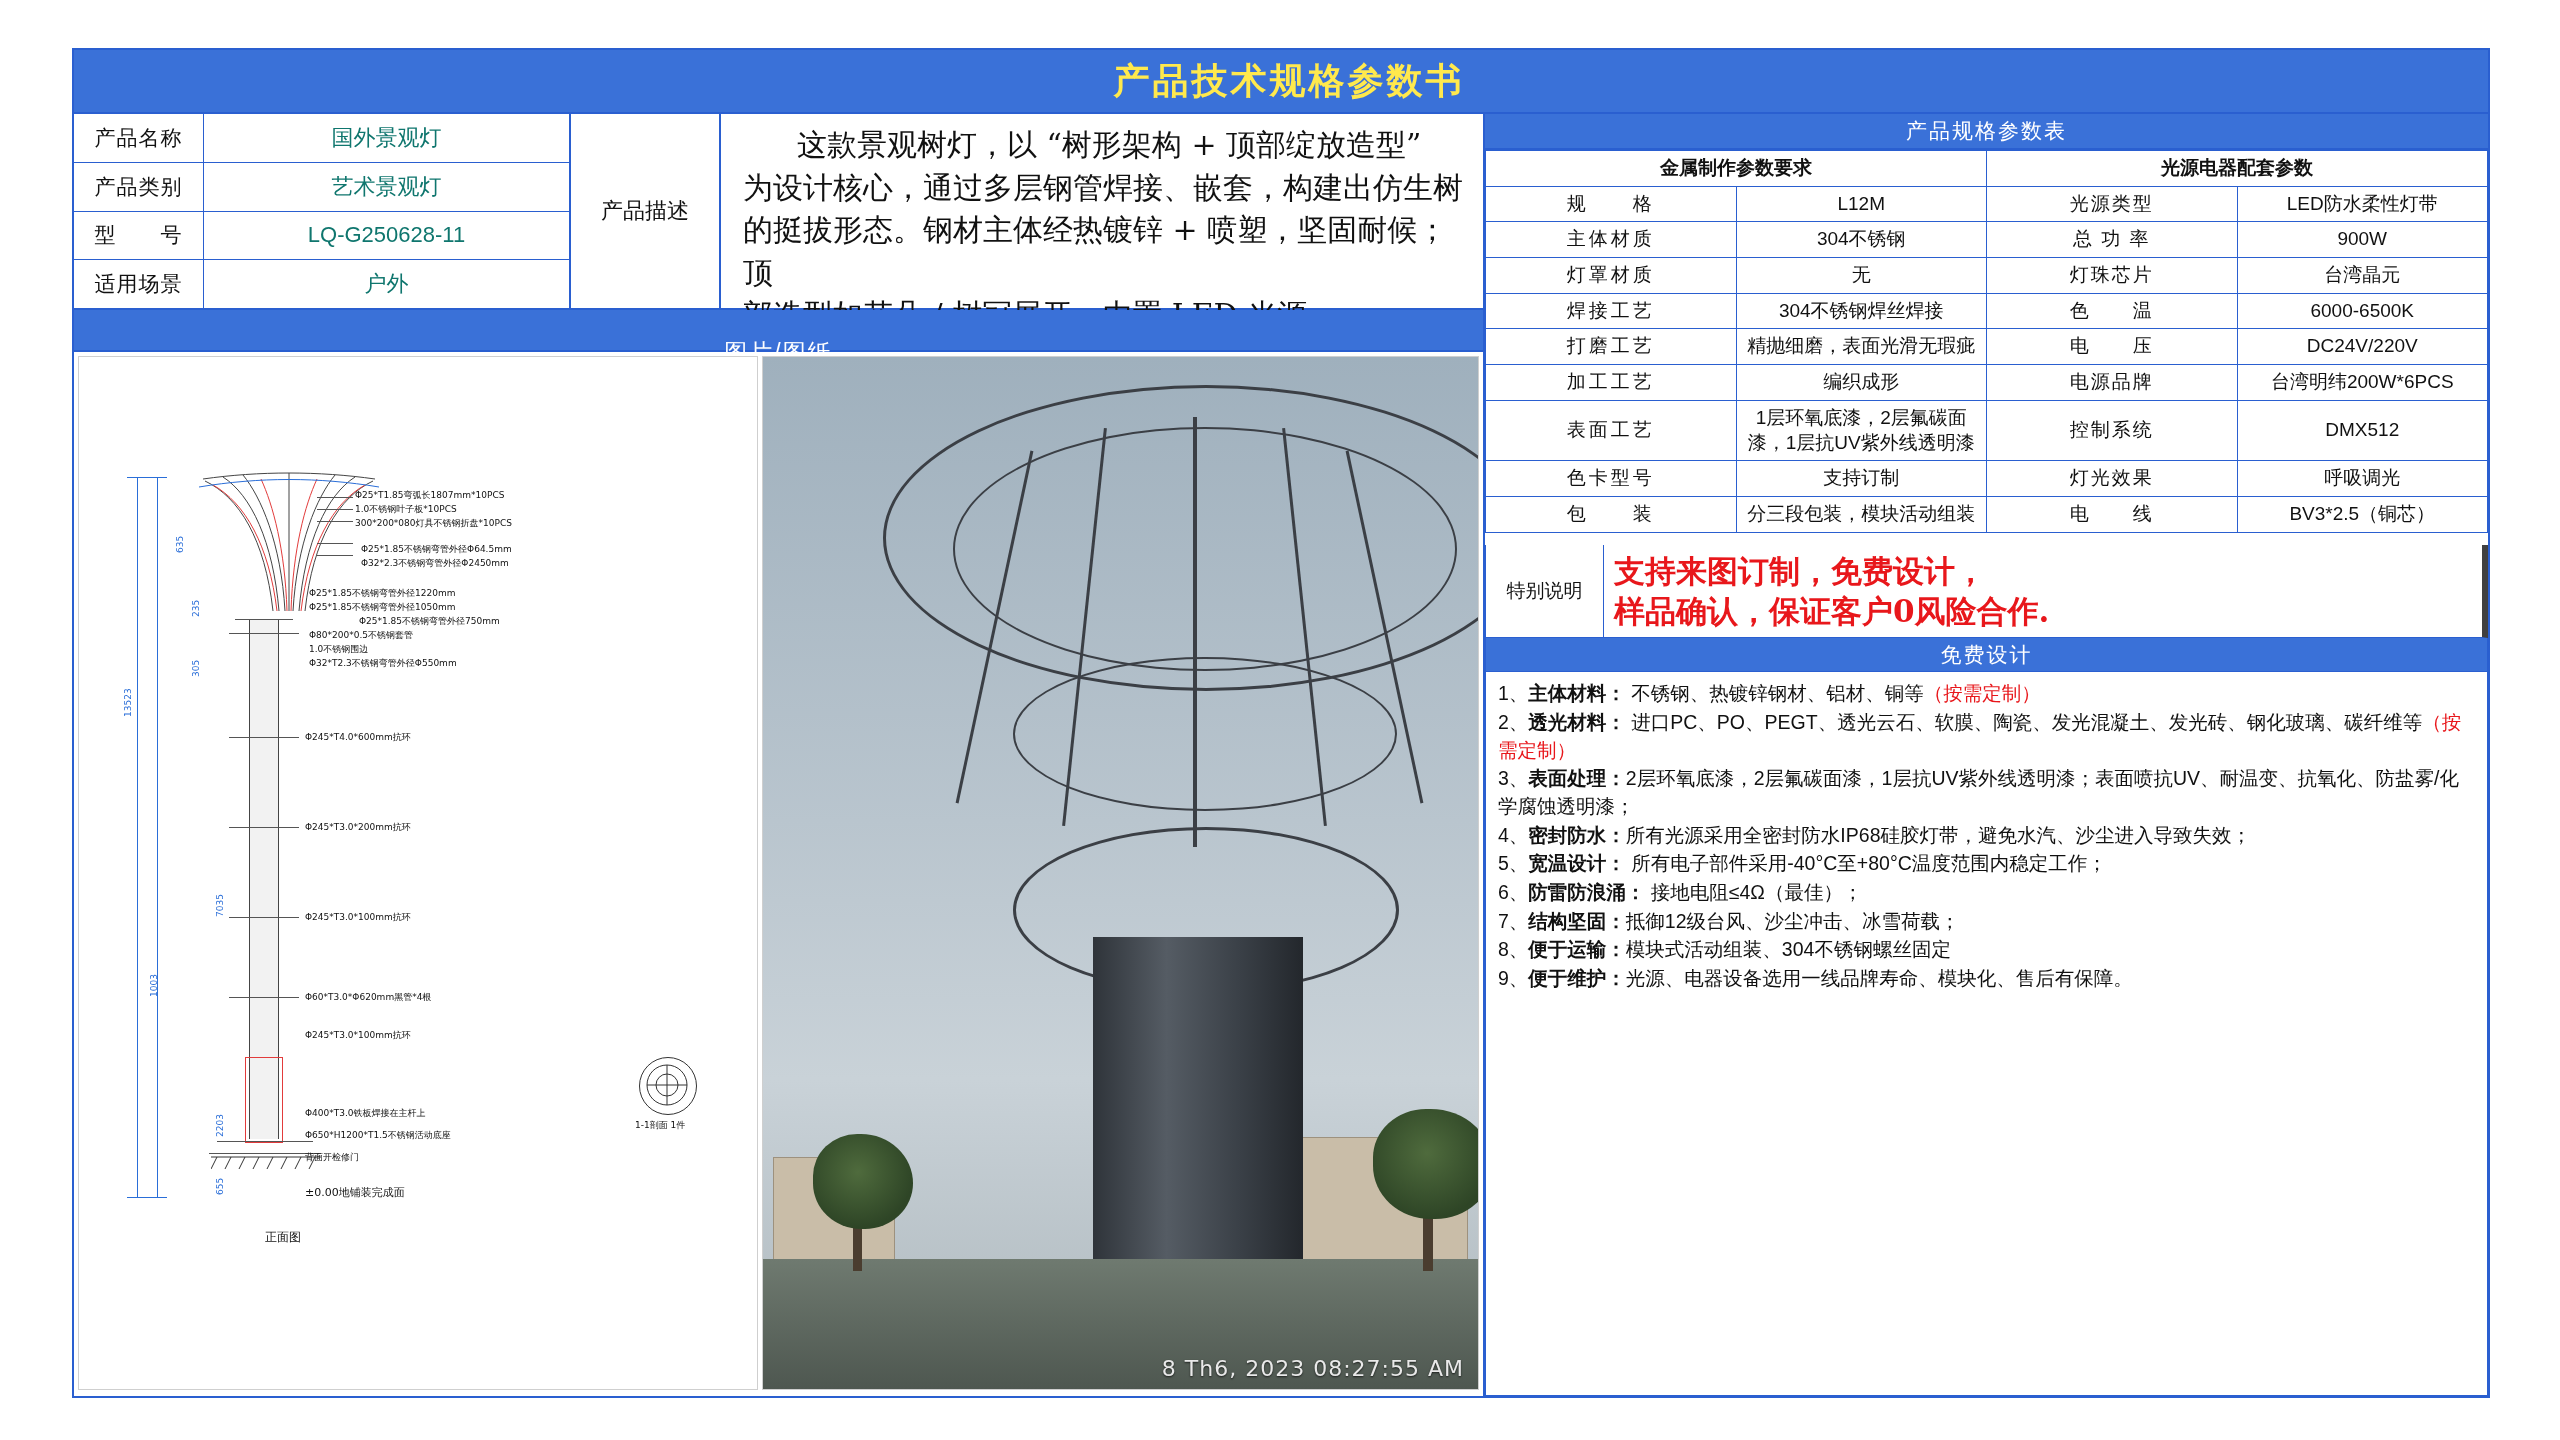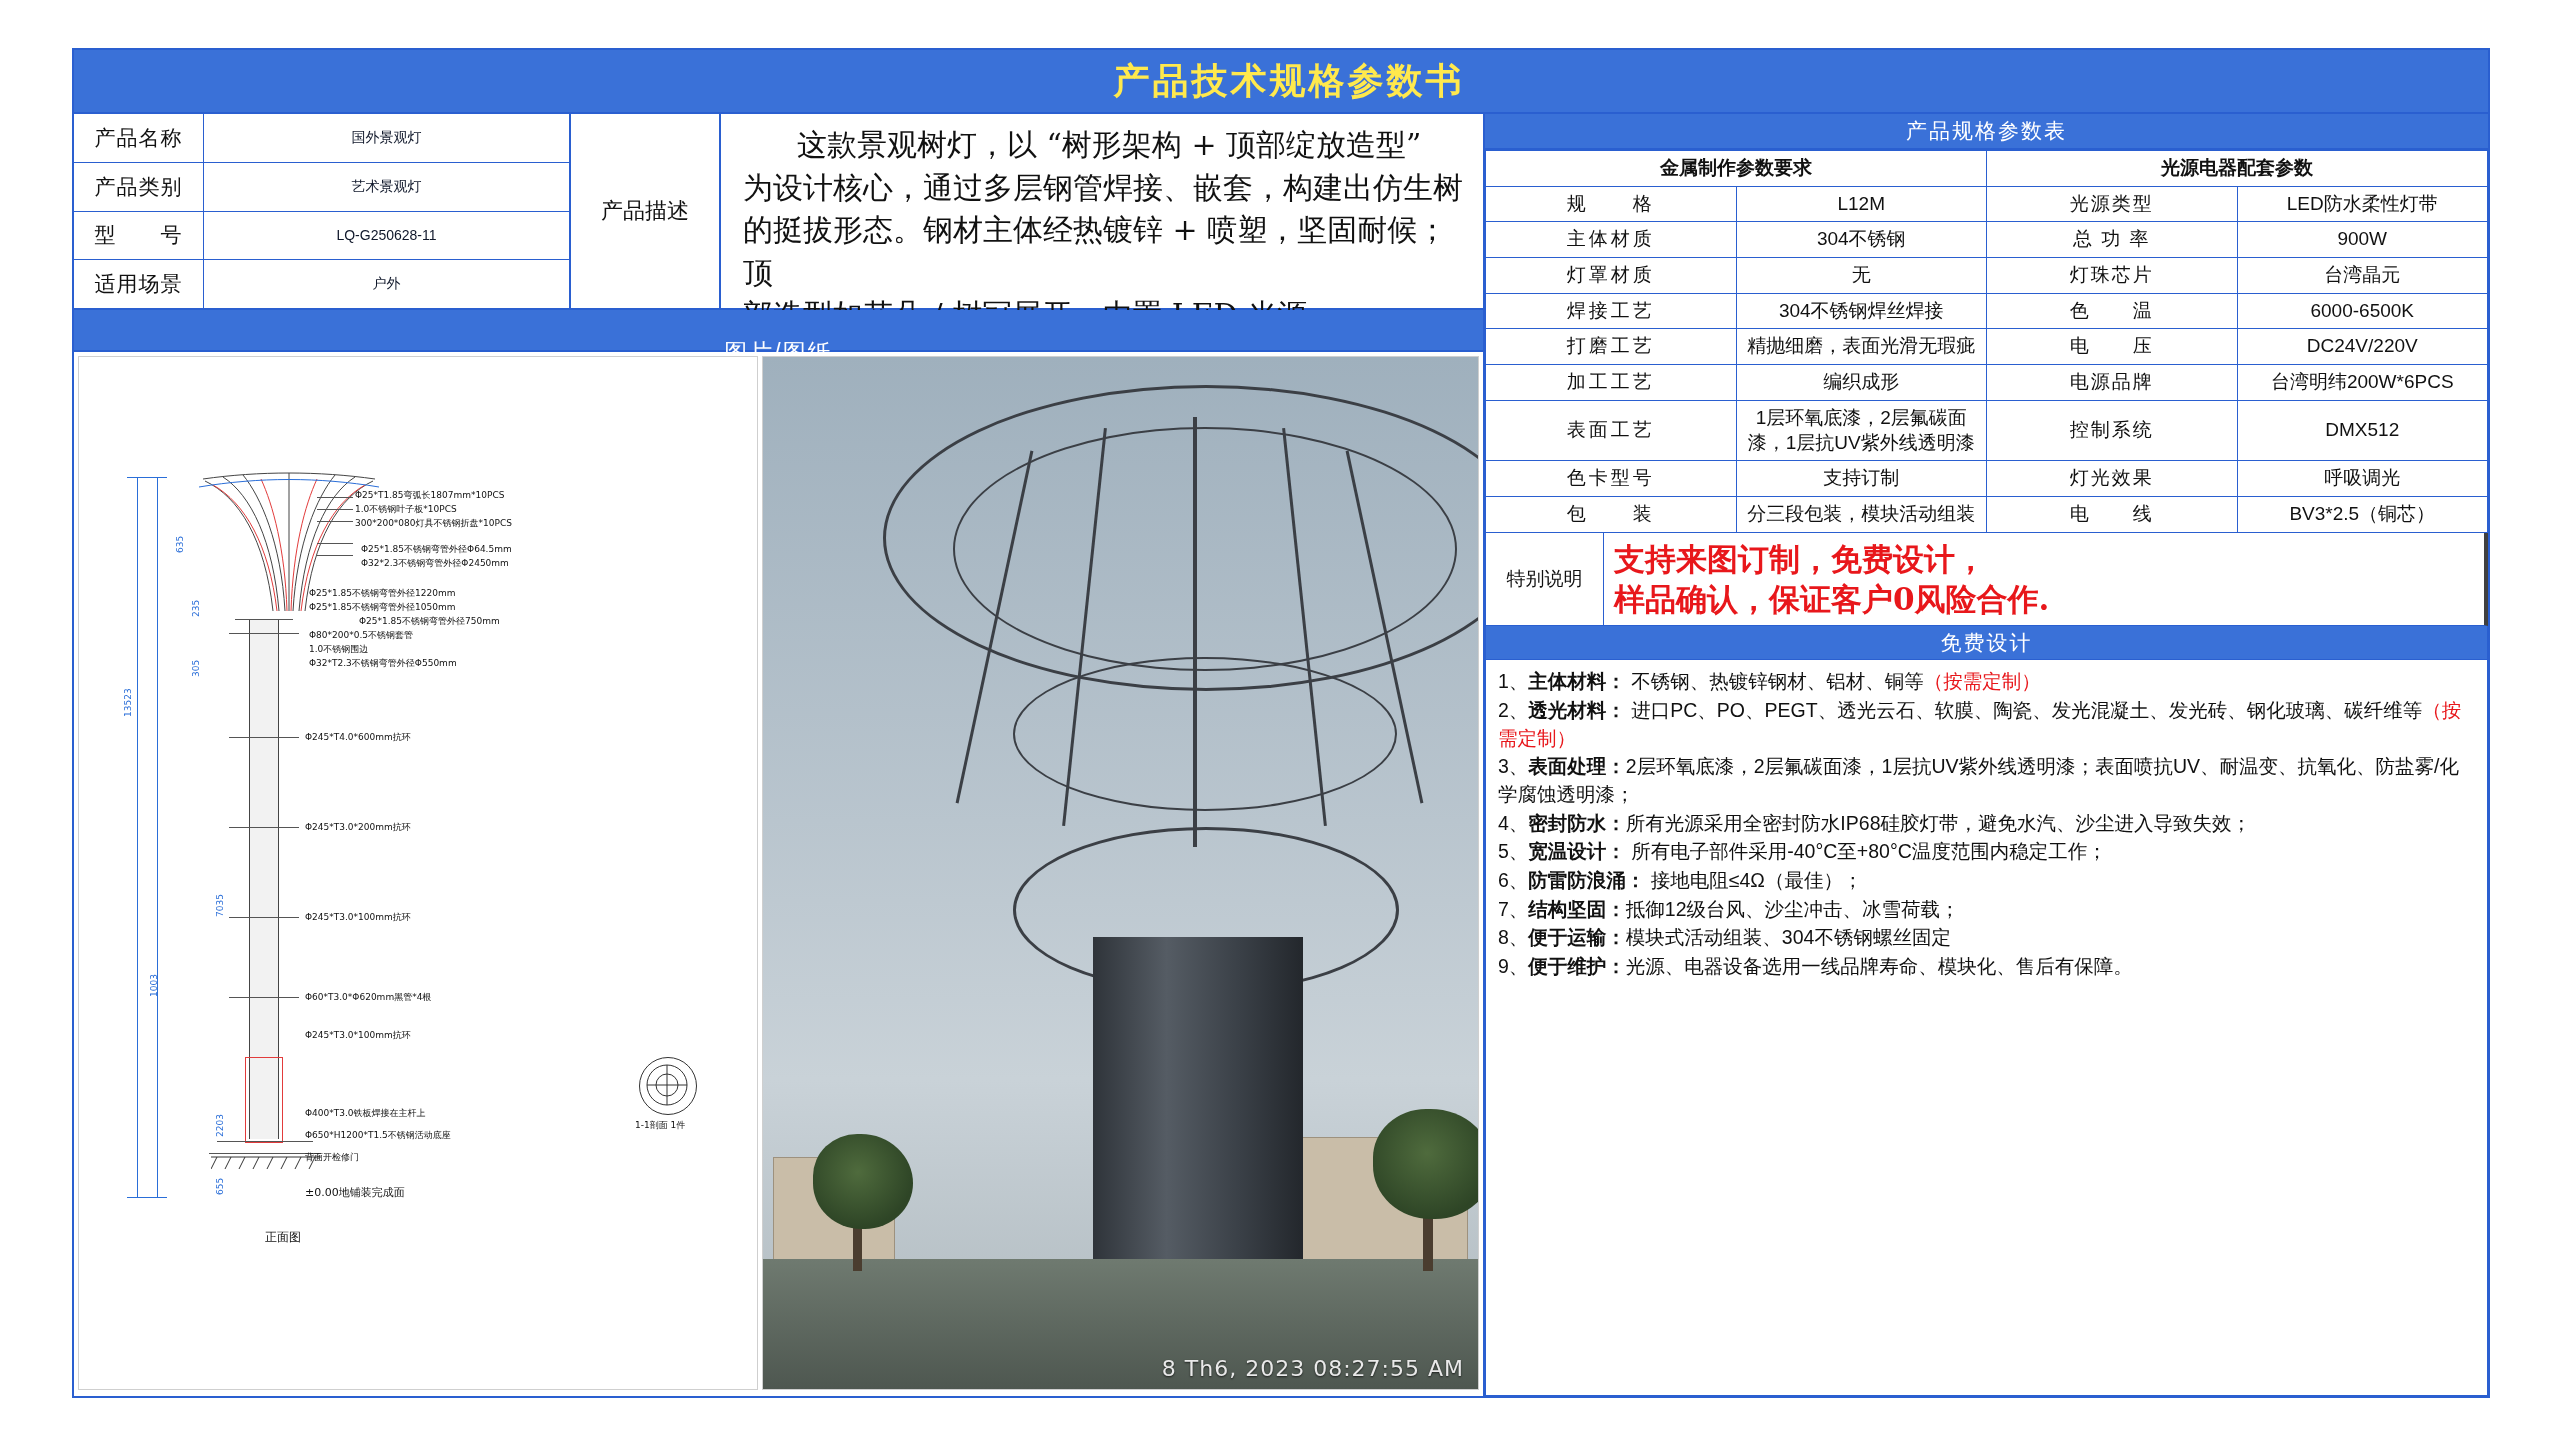--- a/index.html
+++ b/index.html
@@ -13,21 +13,21 @@
   .body-row{flex:1;display:flex;min-height:0;}
   .left-col{width:1411px;display:flex;flex-direction:column;border-right:2px solid #2a5fd0;box-sizing:border-box;}
   .right-col{flex:1;display:flex;flex-direction:column;}
 
   
   .top-left{display:flex;height:196px;border-bottom:2px solid #2a5fd0;box-sizing:border-box;}
   .info-table{width:497px;border-right:2px solid #2a5fd0;box-sizing:border-box;display:flex;flex-direction:column;}
   .info-row{flex:1;display:flex;border-bottom:1px solid #2a5fd0;box-sizing:border-box;}
   .info-row:last-child{border-bottom:none;}
   .info-k{width:130px;border-right:1px solid #2a5fd0;box-sizing:border-box;display:flex;align-items:center;justify-content:center;font-size:21px;color:#111;letter-spacing:1px;}
-  .info-v{flex:1;display:flex;align-items:center;justify-content:center;font-size:14px;color:#0f172a;}
+  .info-v{flex:1;display:flex;align-items:center;justify-content:center;font-size:22px;color:#0f766e;}
 
   .desc-label{width:150px;border-right:2px solid #2a5fd0;box-sizing:border-box;display:flex;align-items:center;justify-content:center;font-size:22px;color:#111;}
   .desc-text{flex:1;padding:10px 18px 6px 22px;box-sizing:border-box;font-size:30px;line-height:1.42;color:#111;font-family:"DejaVu Serif","Liberation Serif",serif;}
   .desc-text p{margin:0;text-indent:0;}
   .desc-text .ind{text-indent:54px;}
 
   .img-bar{height:40px;background:#3a71d8;border-bottom:2px solid #2a5fd0;display:flex;align-items:center;justify-content:center;}
   .img-bar span{color:#fff;font-size:23px;letter-spacing:2px;margin-top:44px;}
 
   .media{flex:1;display:flex;min-height:0;padding:4px 4px 6px 4px;box-sizing:border-box;gap:4px;}
@@ -59,21 +59,21 @@
   
   .spec-title{height:34px;background:#3a71d8;border-bottom:2px solid #2a5fd0;display:flex;align-items:center;justify-content:center;}
   .spec-title span{color:#fff;font-size:21px;letter-spacing:2px;}
   table.spec{width:100%;border-collapse:collapse;table-layout:fixed;}
   table.spec td{border:1px solid #2a5fd0;font-size:19px;color:#111;text-align:center;padding:5px 4px;line-height:1.3;}
   .sub-head{font-weight:bold;}
   .k-cell{width:118px;letter-spacing:3px;}
   .k-cell2{width:112px;letter-spacing:2px;}
   .v-small{font-size:18px;}
 
-  .special{display:flex;border-left:1px solid #2a5fd0;border-right:4px solid #404040;border-bottom:1px solid #2a5fd0;box-sizing:border-box;}
+  .special{display:flex;border-left:1px solid #2a5fd0;border-right:6px solid #404040;border-bottom:1px solid #2a5fd0;box-sizing:border-box;margin-top:12px;}
   .special-k{width:118px;border-right:1px solid #2a5fd0;box-sizing:border-box;display:flex;align-items:center;justify-content:center;font-size:19px;color:#111;text-align:center;line-height:1.35;}
   .special-v{flex:1;padding:6px 10px;box-sizing:border-box;color:#e8171b;font-size:31px;font-weight:bold;line-height:1.3;font-family:"DejaVu Serif","Liberation Serif",serif;}
 
   .tech-title{height:34px;background:#3a71d8;border:1px solid #2a5fd0;border-top:none;box-sizing:border-box;display:flex;align-items:center;justify-content:center;}
   .tech-title span{color:#fff;font-size:21px;letter-spacing:2px;}
   .tech-body{flex:1;border:1px solid #2a5fd0;border-top:none;box-sizing:border-box;padding:8px 12px 6px 12px;font-size:19.5px;line-height:1.42;color:#111;overflow:hidden;}
   .tech-body p{margin:0 0 1px 0;}
   .tech-body b{font-weight:bold;}
   .red{color:#e8171b;}
 </style>

